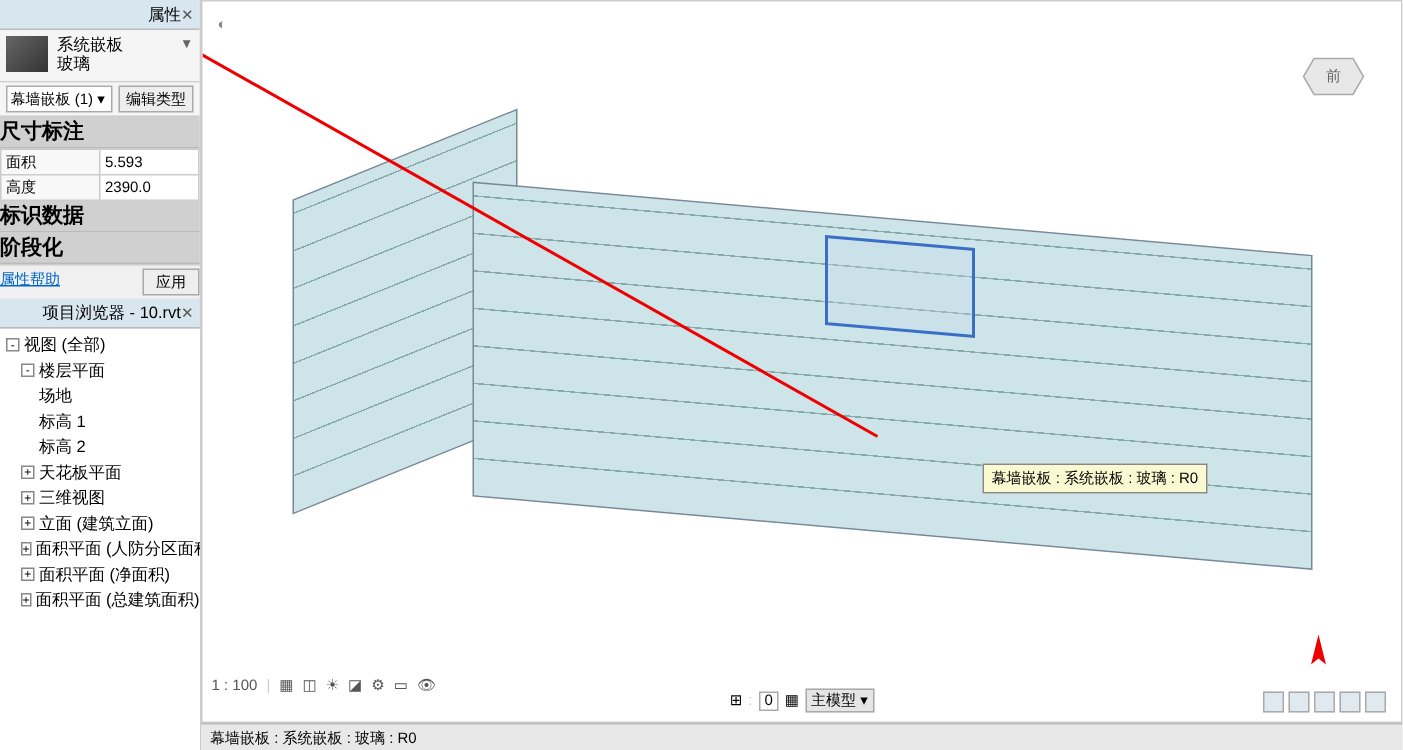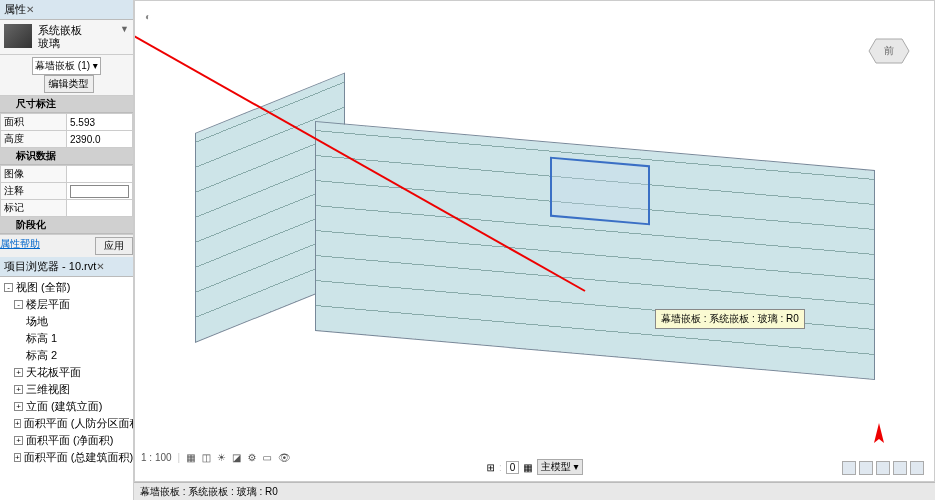--- a/index.html
+++ b/index.html
@@ -1,28 +1,28 @@
 <!DOCTYPE html>
 <html><head>
 <meta charset="utf-8">
 <style>
 * { box-sizing: border-box; margin: 0; padding: 0; }
 body { font-family: "Microsoft YaHei", Arial, sans-serif; font-size: 11px; background: #e8e8e8; width: 935px; height: 500px; overflow: hidden; position: relative; }
 .app { display: flex; height: 100%; }
 .sidebar { width: 134px; background: #f0f0f0; display: flex; flex-direction: column; border-right: 1px solid #ccc; }
-.panel-header { background: #d8e6f0; padding: 2px 4px; font-size: 11px; border-bottom: 1px solid #bbb; display: flex; justify-content: flex-start; align-items: center; }
+.panel-header { background: #d8e6f0; padding: 2px 4px; font-size: 11px; border-bottom: 1px solid #bbb; display: flex; justify-content: flex-end; align-items: center; }
 .panel-header .close { cursor: pointer; color: #555; font-size: 10px; }
 .type-selector { display: flex; align-items: flex-start; padding: 4px; background: #f5f5f5; border-bottom: 1px solid #ccc; }
 .type-icon { width: 28px; height: 24px; background: linear-gradient(135deg, #666, #333); margin-right: 6px; }
 .type-labels { flex: 1; font-size: 11px; line-height: 13px; }
 .type-dropdown { font-size: 9px; color: #666; margin-left: auto; }
-.instance-row { display: flex; align-items: center; padding: 2px 4px; background: #f5f5f5; border-bottom: 1px solid #ccc; flex-direction: column; }
+.instance-row { display: flex; align-items: center; padding: 2px 4px; background: #f5f5f5; border-bottom: 1px solid #ccc; }
 .instance-select { flex: 1; font-size: 10px; background: #fff; border: 1px solid #aaa; padding: 1px 2px; }
 .edit-type-btn { font-size: 10px; padding: 1px 4px; margin-left: 4px; background: #eee; border: 1px solid #aaa; }
-.prop-section-header { background: #d0d0d0; padding: 1px 16px; font-size: 10px; border-bottom: 1px solid #bbb; font-weight: bold; }
+.prop-section-header { background: #d0d0d0; padding: 1px 0; font-size: 14px; border-bottom: 1px solid #bbb; font-weight: bold; }
 .prop-table { width: 100%; border-collapse: collapse; font-size: 10px; }
 .prop-table td { border: 1px solid #ccc; padding: 1px 3px; background: #fff; }
 .prop-table td:first-child { width: 50%; background: #f8f8f8; }
 .prop-help { display: flex; padding: 2px 0; background: #f0f0f0; border-top: 1px solid #ccc; }
 .prop-help-link { color: #0066cc; text-decoration: underline; font-size: 10px; cursor: pointer; }
 .apply-btn { margin-left: auto; font-size: 10px; padding: 1px 8px; background: #eee; border: 1px solid #aaa; }
 .browser { flex: 1; overflow: auto; background: #fff; }
 .tree { padding: 2px; font-size: 11px; }
 .tree-item { padding: 1px 2px; white-space: nowrap; display: flex; align-items: center; }
 .tree-item.lvl1 { padding-left: 12px; }
@@ -84,36 +84,20 @@
             <td>5.593</td>
           </tr>
       <tr>
             <td>高度</td>
             <td>2390.0</td>
           </tr>
     </tbody>
       </table>
 
     <div class="prop-section-header">标识数据</div>
-    <table class="prop-table">
-      <tbody>
-          <tr>
-            <td>图像</td>
-            <td></td>
-          </tr>
-      <tr>
-            <td>注释</td>
-            <td><input class="input-cell" value="" style=""></td>
-          </tr>
-      <tr>
-            <td>标记</td>
-            <td></td>
-          </tr>
-    </tbody>
-      </table>
 
     <div class="prop-section-header">阶段化</div>
 
     <div class="prop-help">
       <span class="prop-help-link">属性帮助</span>
       <button class="apply-btn">应用</button>
     </div>
 
     <div class="panel-header">
       <span>项目浏览器 - 10.rvt</span>

